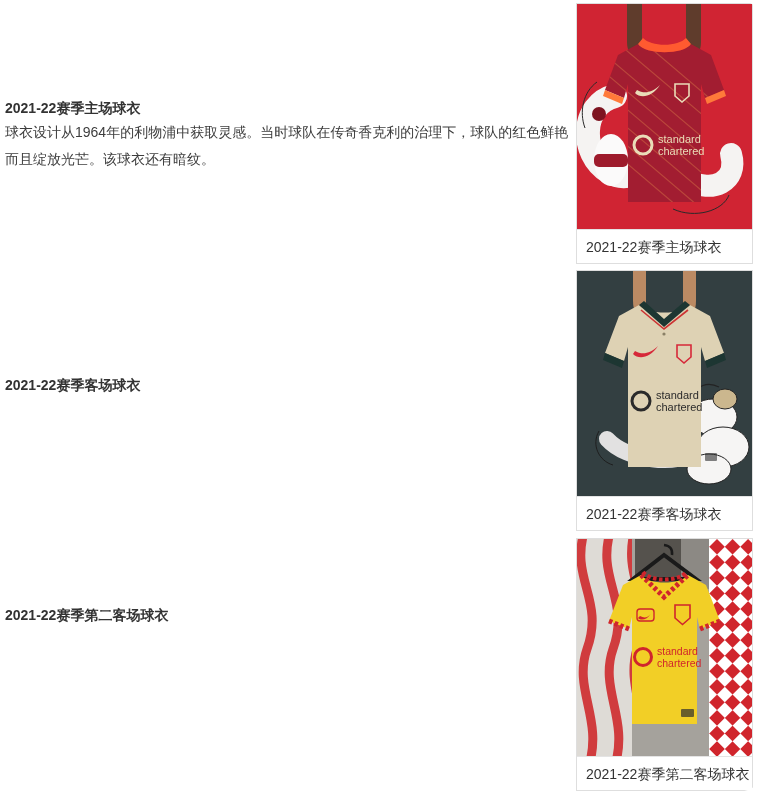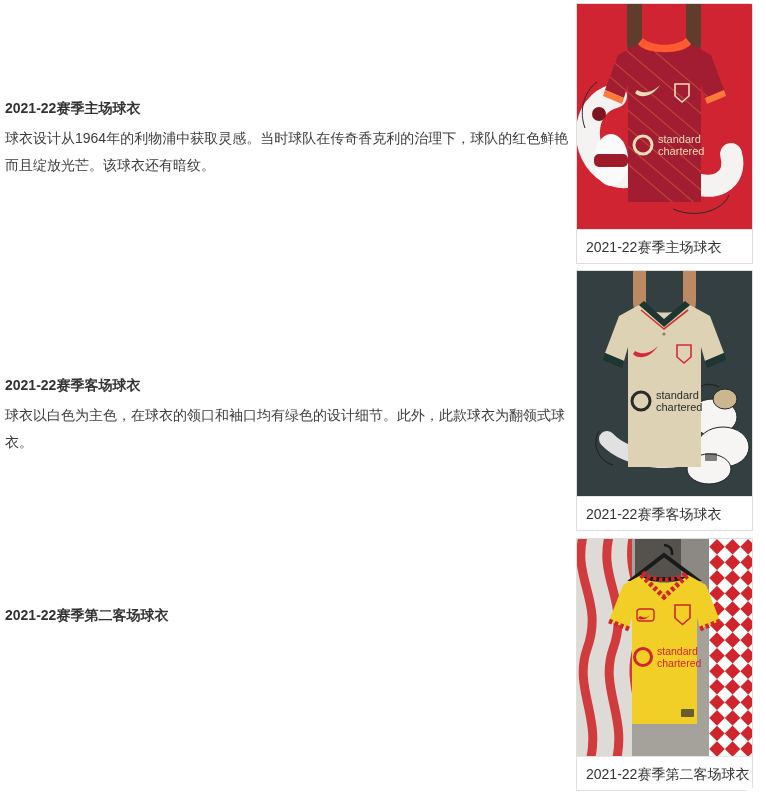--- a/index.html
+++ b/index.html
@@ -3,21 +3,21 @@
 <meta charset="utf-8">
 <style>
   * { margin:0; padding:0; box-sizing:border-box; }
   html,body { background:#fff; }
   .page {
     position:relative; width:766px; height:792px; background:#fff;
     font-family:"Liberation Sans", sans-serif; color:#3a3a3a; overflow:hidden;border-radius:28px;
   }
   .text-block { position:absolute; left:5px; width:565px; }
   .text-block h3 { font-size:14px; font-weight:bold; color:#333; line-height:20px; }
-  .text-block p  { font-size:14px; color:#3d3d3d; line-height:27px; margin-top:7px; }
+  .text-block p  { font-size:14px; color:#3d3d3d; line-height:27px; margin-top:1px; }
   #block-1 { top:98px; }
   #block-2 { top:375px; }
   #block-3 { top:605px; }
   .card {
     position:absolute; left:576px; width:177px; background:#fff;
     border:1px solid #dedede;
   }
   #card-1 { top:3px; }
   #card-2 { top:270px; }
   #card-3 { top:538px; }
@@ -33,21 +33,20 @@
 
 <div class="page">
 
   <div class="text-block" id="block-1">
     <h3>2021-22赛季主场球衣</h3>
     <p>球衣设计从1964年的利物浦中获取灵感。当时球队在传奇香克利的治理下，球队的红色鲜艳而且绽放光芒。该球衣还有暗纹。</p>
   </div>
 
   <div class="text-block" id="block-2">
     <h3>2021-22赛季客场球衣</h3>
-    <p>球衣以白色为主色，在球衣的领口和袖口均有绿色的设计细节。此外，此款球衣为翻领式球衣。</p>
   </div>
 
   <div class="text-block" id="block-3">
     <h3>2021-22赛季第二客场球衣</h3>
   </div>
 
   <div class="card" id="card-1">
     <span class="img-wrap">
       <svg width="175" height="225" viewBox="0 0 175 225" xmlns="http://www.w3.org/2000/svg">
         <rect width="175" height="225" fill="#d02433"></rect>

